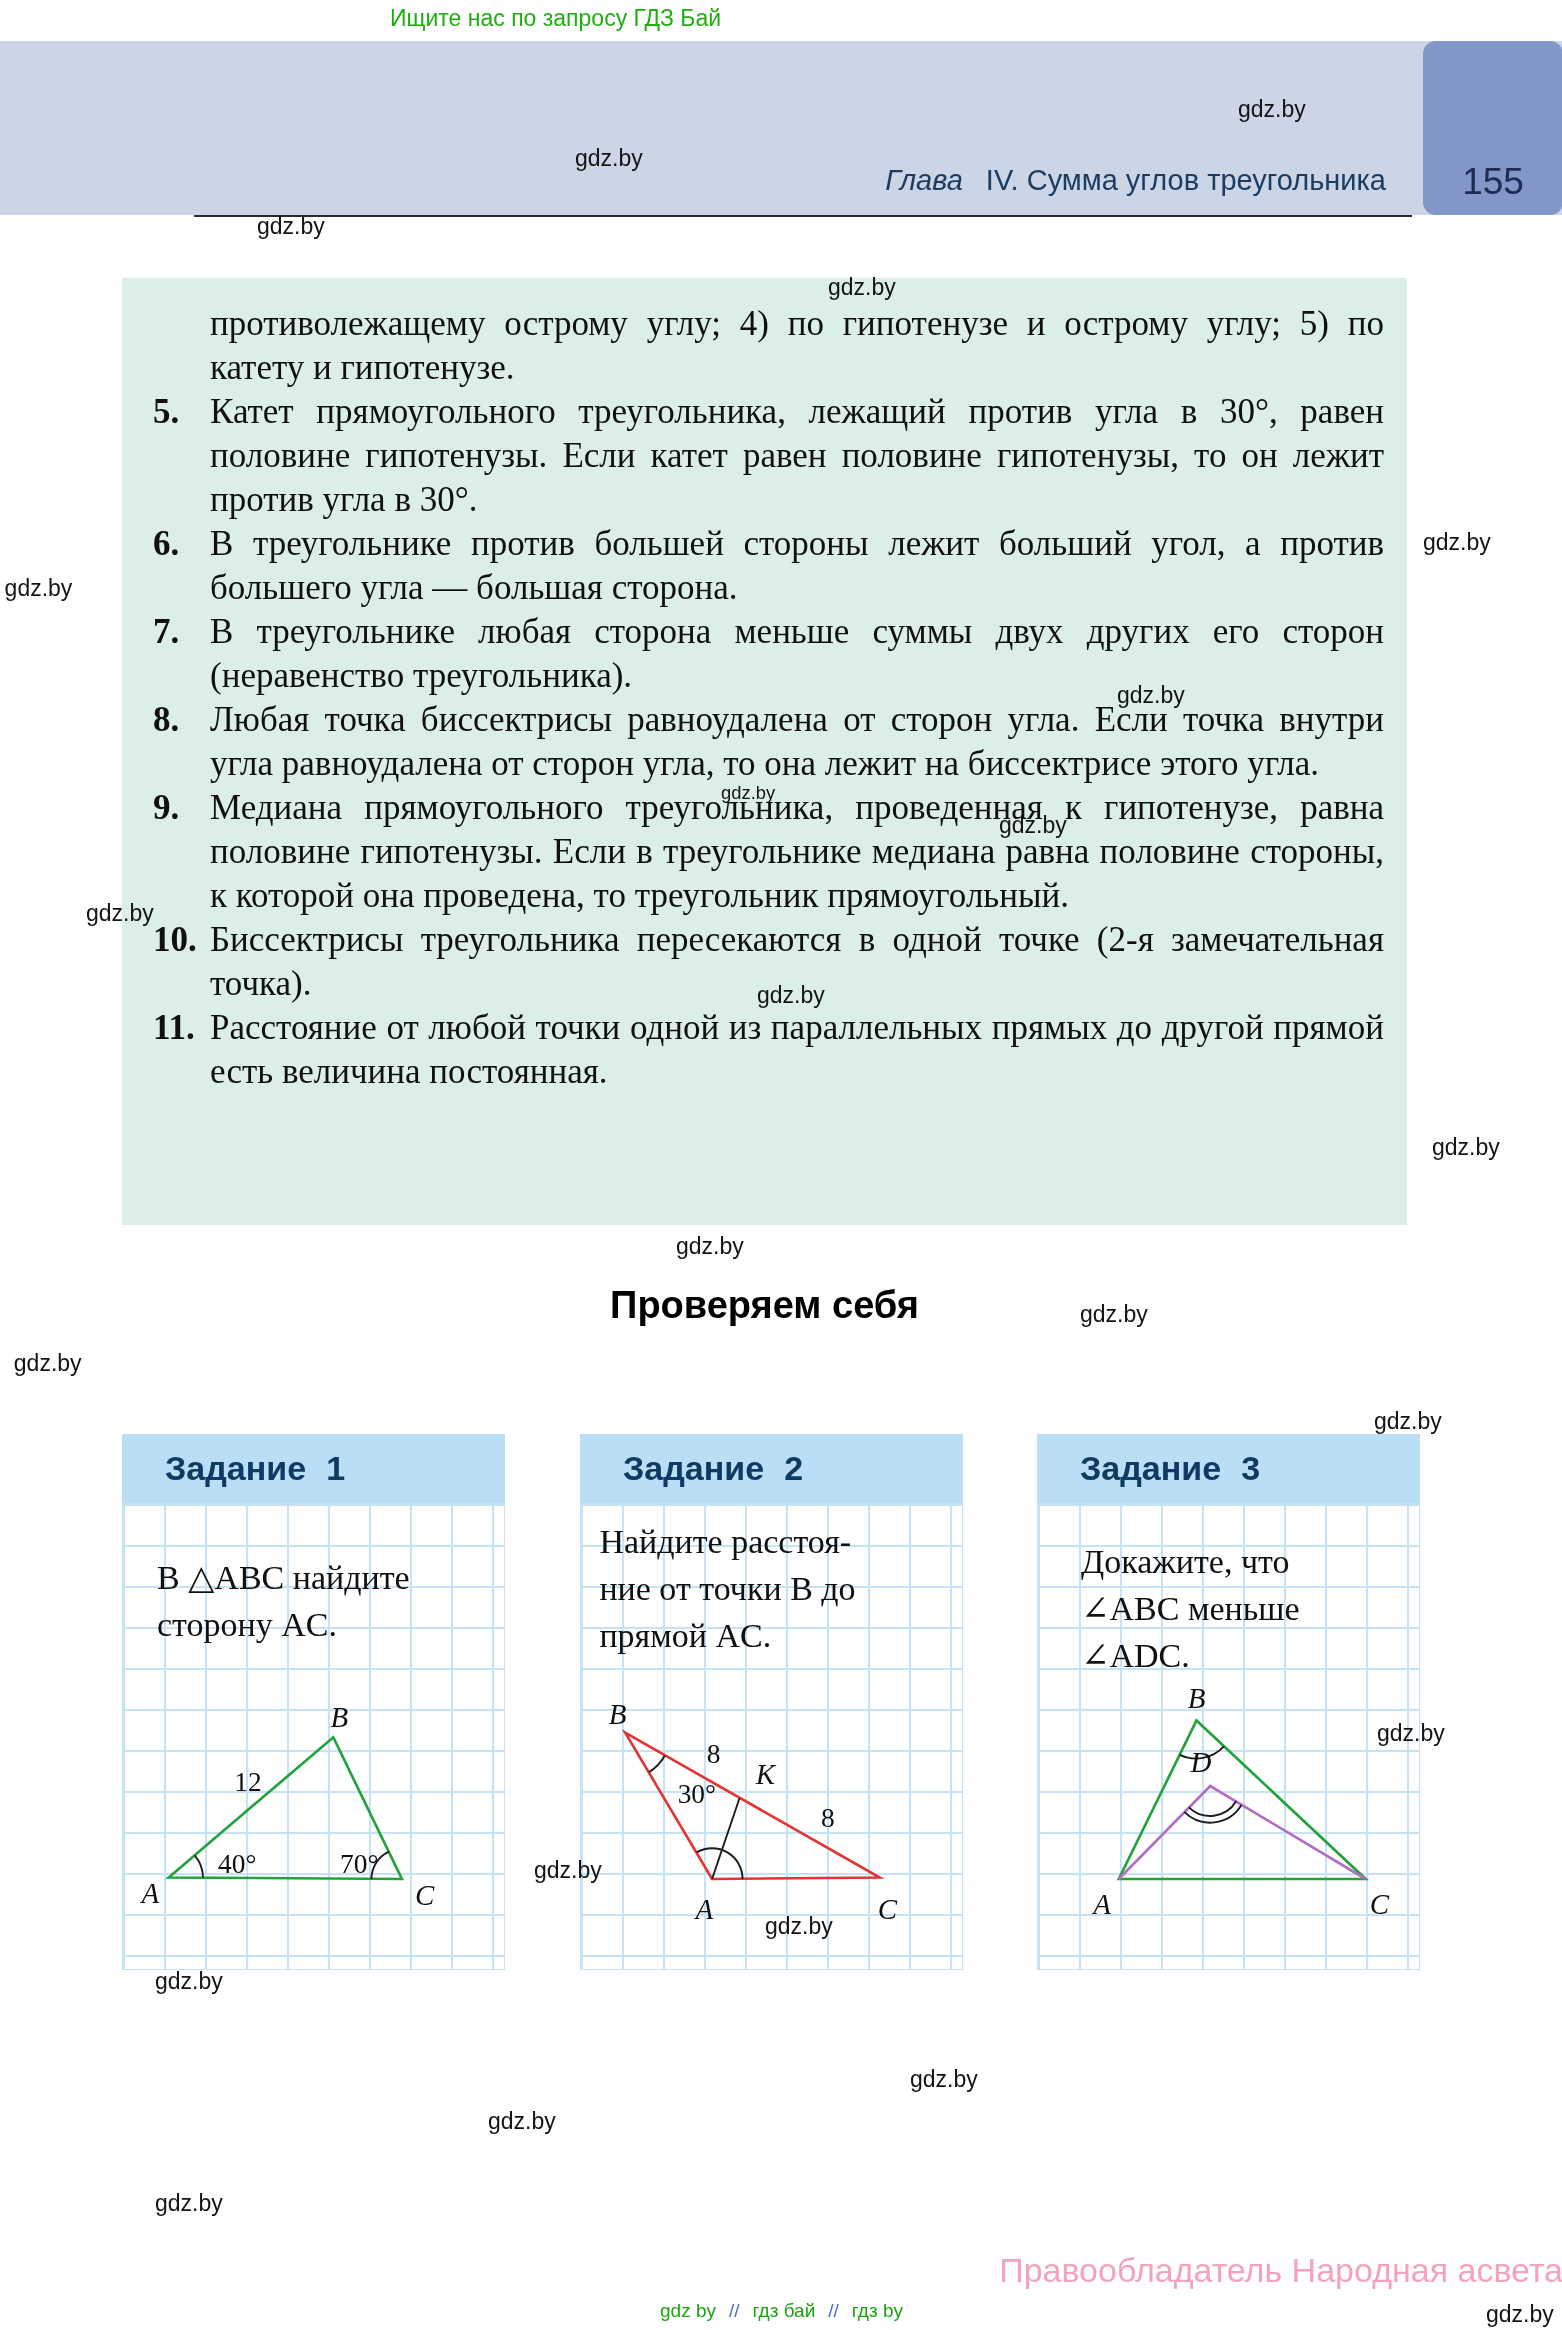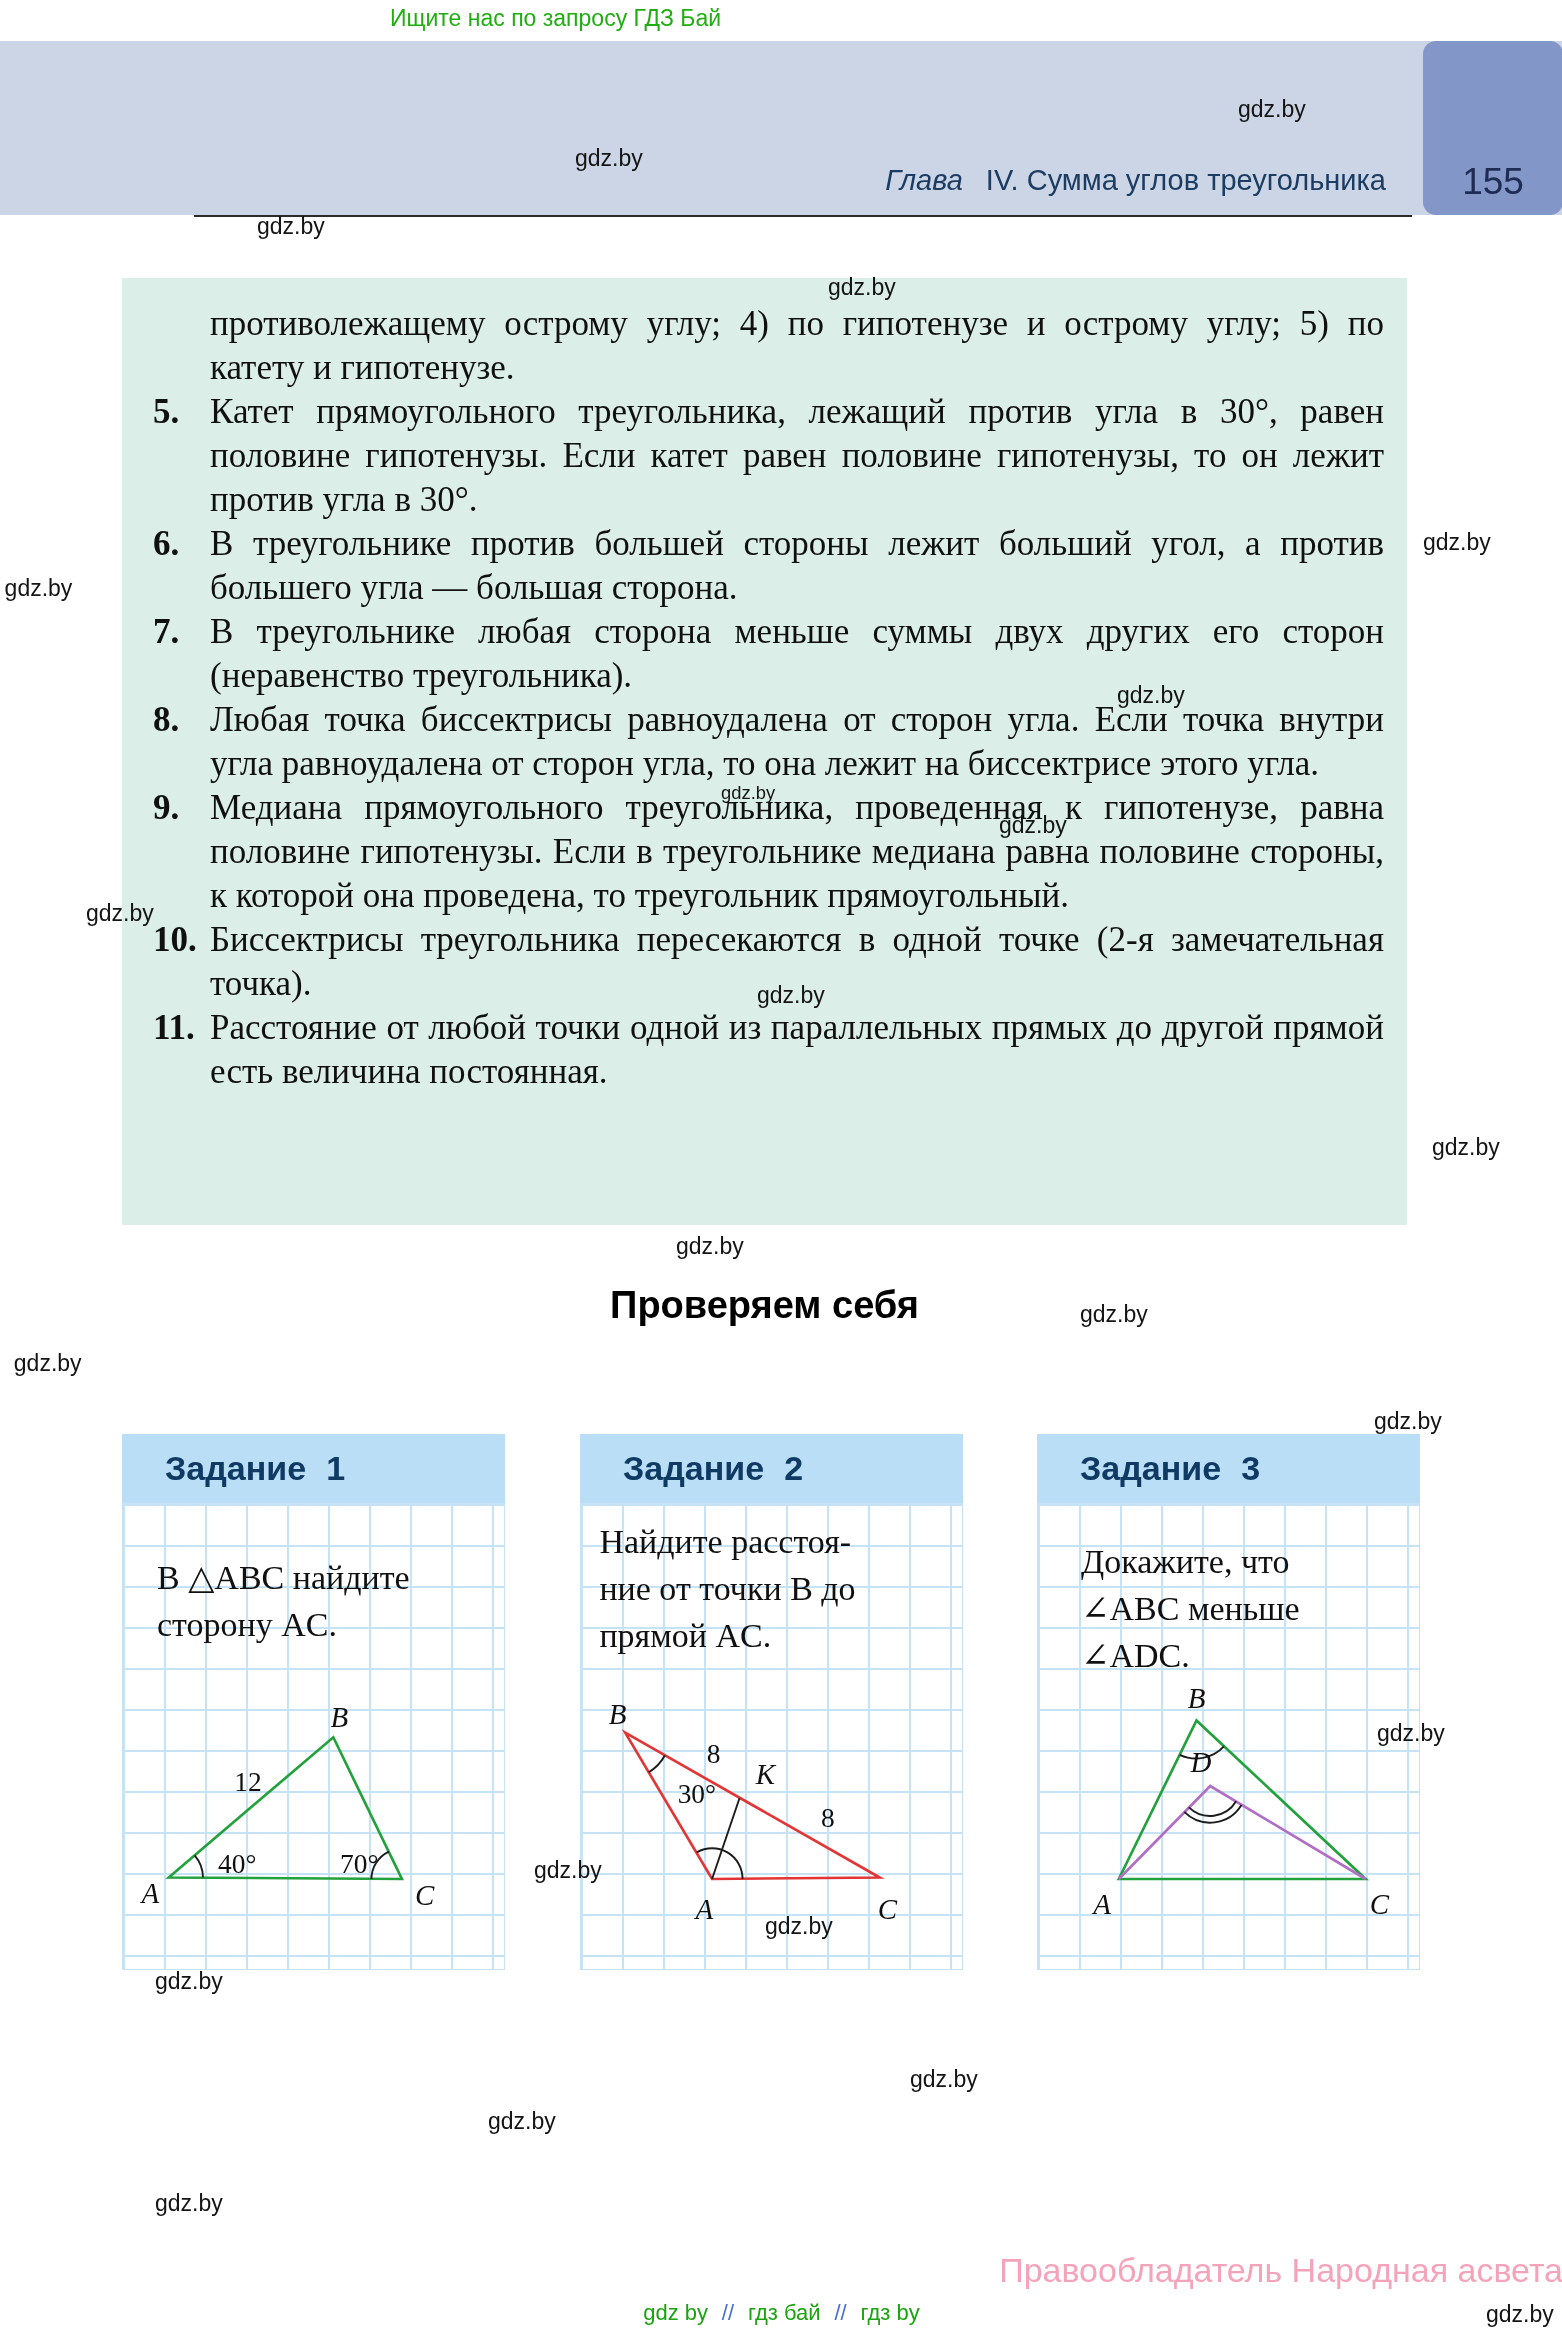--- a/index.html
+++ b/index.html
@@ -90,21 +90,21 @@
     font-family:"Liberation Serif","DejaVu Serif",serif;
     font-size:36px; fill:#101010; text-anchor:middle;
   }
   
   .footer {
     position:absolute; left:0; top:2251px; width:1563px; text-align:right;
     font-size:34px; color:#f4a3ba; font-family:"Liberation Sans",sans-serif;
   }
   .bottom-line {
     position:absolute; left:0; top:2300px; width:1563px; text-align:center;
-    font-size:22px; color:#1aa410;
+    font-size:19px; color:#1aa410;
   }
   .bottom-line .sep { color:#4a6fd4; margin:0 7.7px; }
   
   .wm {
     position:absolute; font-size:23px; color:#141414;
     font-family:"Liberation Sans",sans-serif;
   }
   .wm.sm { font-size:18.4px; }
 </style>
 </head>

